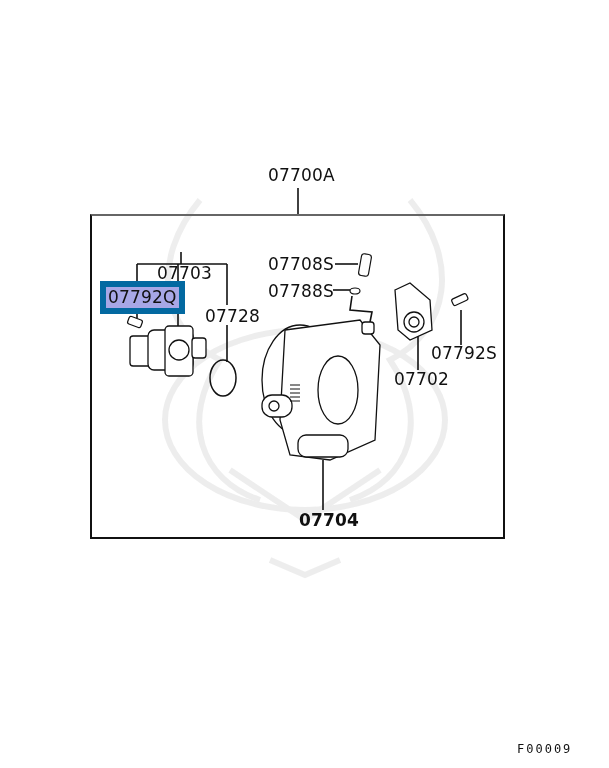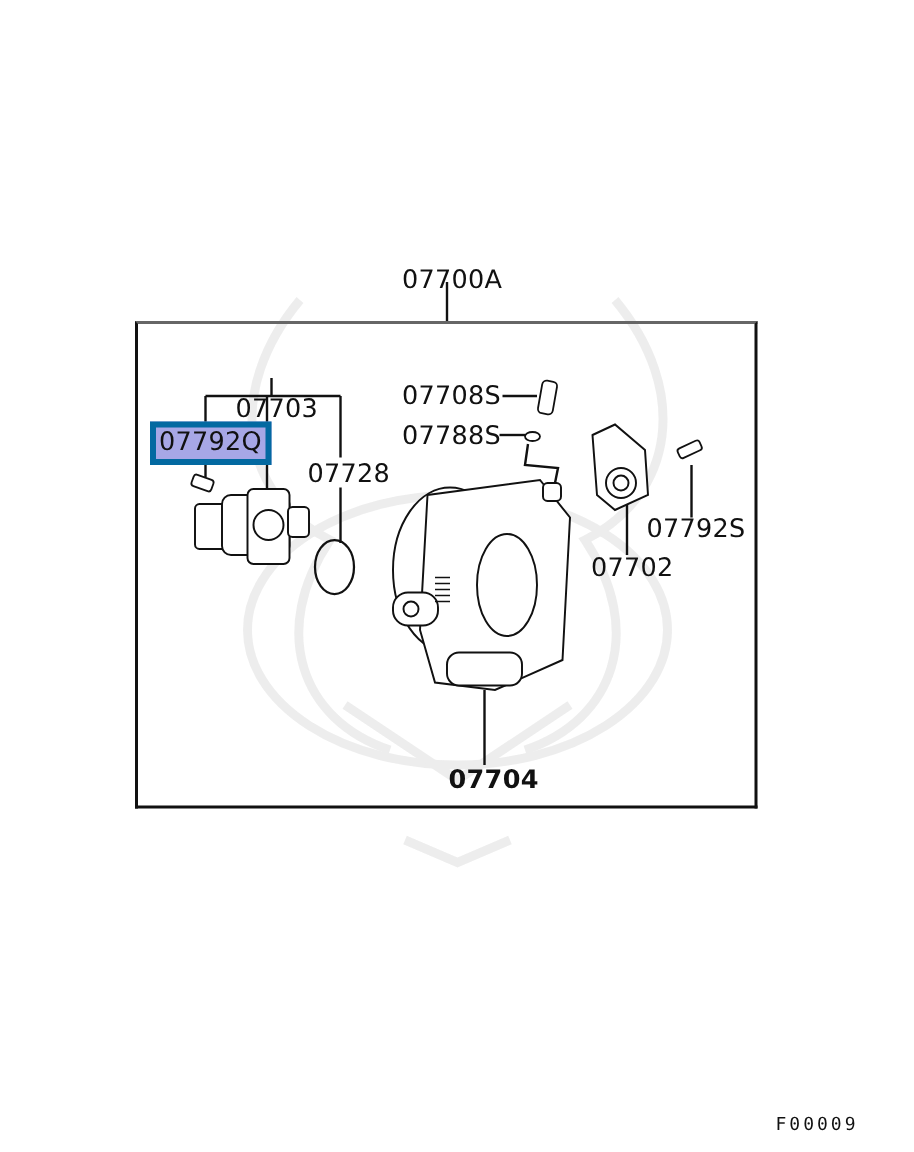--- a/index.html
+++ b/index.html
@@ -1,18 +1,18 @@
 <!DOCTYPE html>
 <html><head>
   <meta charset="utf-8">
   <style>
     html, body { margin: 0; padding: 0; background: #ffffff; }
     body { width: 609px; height: 768px; position: relative; overflow: hidden; font-family: "DejaVu Sans", sans-serif; }
     .label { position: absolute; font-size: 17px; color: #111; letter-spacing: 0.2px; line-height: 1; white-space: nowrap; }
-    .hl { background: #a7a7e6; border: 4px solid #0369a1; padding: 2px 2px; color: #111; }
+    .hl { background: #a7a7e6; border: 6px solid #0369a1; padding: 2px 2px; color: #111; }
     .frame { position: absolute; left: 90px; top: 214px; width: 411px; height: 321px; border: 2px solid #111; border-top-color: #666; box-sizing: content-box; }
     svg.layer { position: absolute; left: 0; top: 0; }
     .footer { position: absolute; left: 517px; top: 742px; font-size: 12px; letter-spacing: 2px; color: #111; font-family: "DejaVu Sans Mono", monospace; }
   </style>
 </head>
 <body>
 
 <svg class="layer" width="609" height="768">
   <g fill="none" stroke="#ececec" stroke-width="6" opacity="0.9">
     <path d="M200 200 C150 260 160 330 220 360 C180 420 200 480 260 500"></path>
@@ -90,21 +90,21 @@
     <path d="M395 290 L410 283 L430 300 L432 330 L410 340 L398 330 Z"></path>
     <circle cx="414" cy="322" r="10"></circle>
     <circle cx="414" cy="322" r="5"></circle>
   </g>
 
   <g stroke="#111" stroke-width="1.2" fill="#fff">
     <rect x="452" y="296" width="16" height="7" rx="2" transform="rotate(-25 460 300)"></rect>
   </g>
 </svg>
 
-<div class="label" style="left:268px;top:167px;margin-top:12px;">07700A</div>
+<div class="label" style="left:268px;top:167px;">07700A</div>
 <div class="label" style="left:157px;top:233px;margin-top:32px;">07703</div>
 <div class="label hl" style="left:100px;top:281px;">07792Q</div>
 <div class="label" style="left:205px;top:308px;">07728</div>
 <div class="label" style="left:268px;top:256px;">07708S</div>
 <div class="label" style="left:268px;top:283px;">07788S</div>
 <div class="label" style="left:431px;top:345px;">07792S</div>
 <div class="label" style="left:394px;top:371px;text-align:right;">07702</div>
 <div class="label" style="left:299px;top:512px;font-weight:bold;">07704</div>
 
 <div class="footer">F00009</div>

